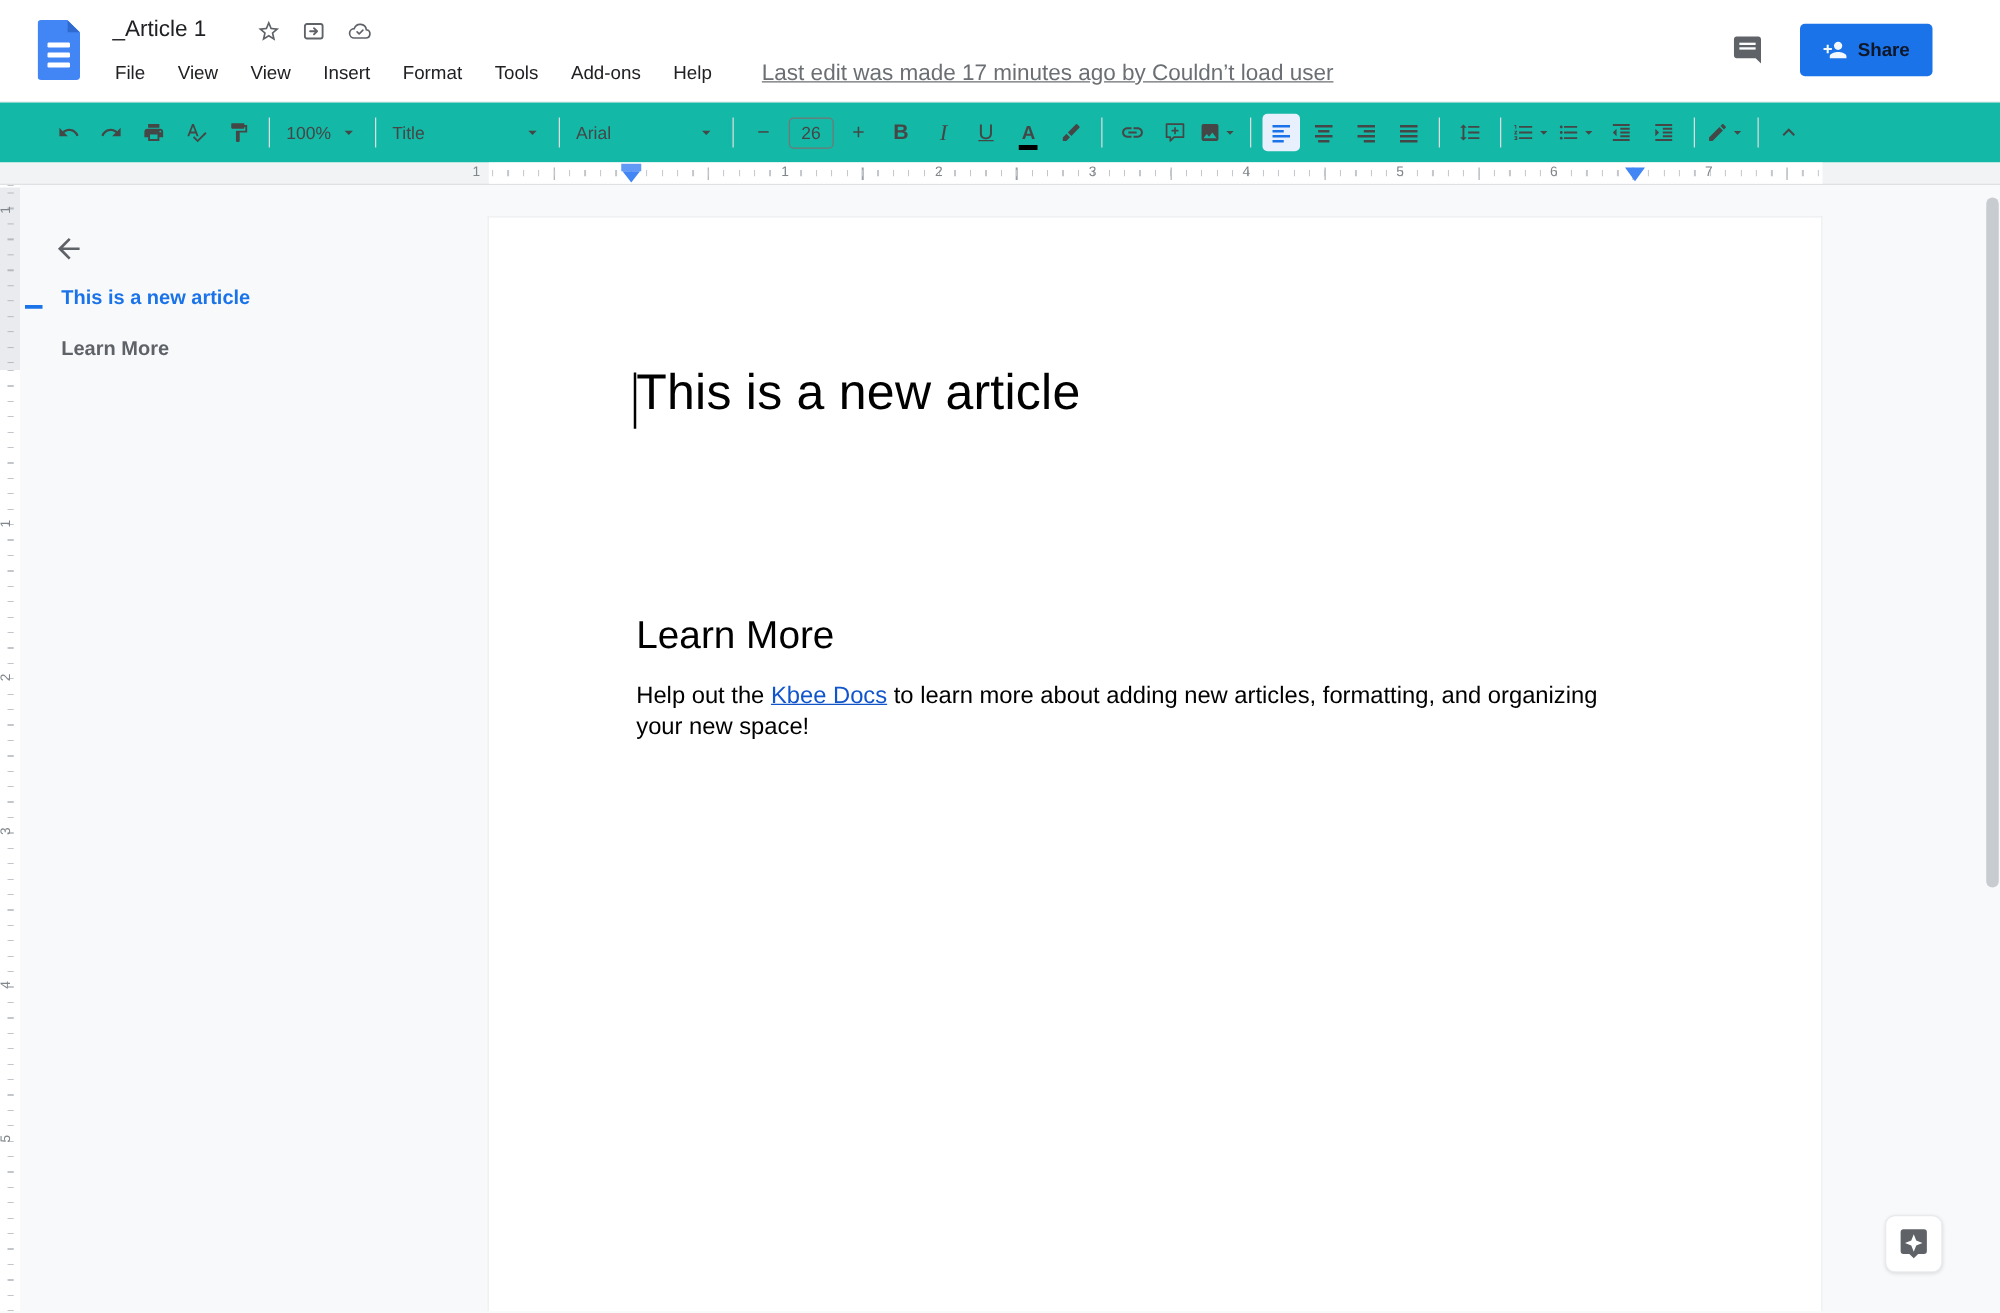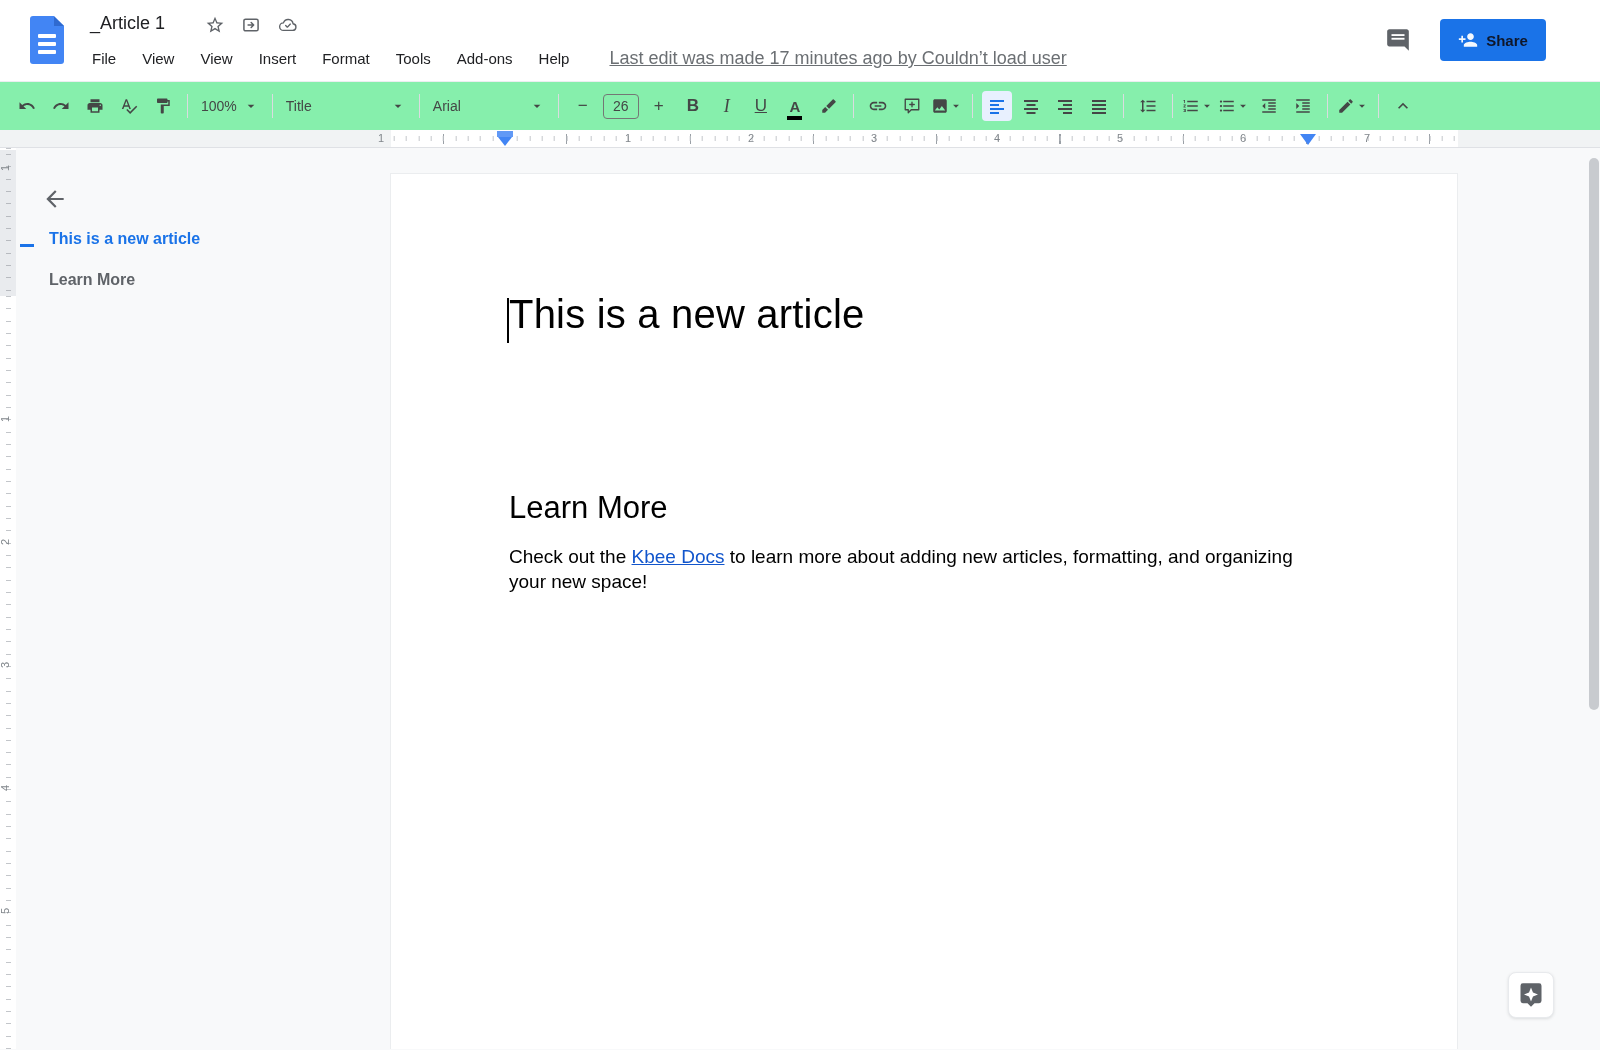--- a/index.html
+++ b/index.html
@@ -20,21 +20,21 @@
   .menubar { position:absolute; left:92px; top:47px; display:flex; align-items:center; font-size:15px; color:#202124; }
   .menubar .menu { padding:3px 12px 3px 0; margin-right:14px; cursor:pointer; border-radius:4px; }
   .last-edit { margin-left:14px; color:#6b6f73; text-decoration:underline; font-size:18px; }
   .hdr-comment { position:absolute; right:186px; top:24px; width:32px; height:32px; display:flex; align-items:center; justify-content:center; }
   .share-btn { position:absolute; right:54px; top:19px; height:42px; width:106px;
      background:#1a73e8; border-radius:4px; display:flex; align-items:center; justify-content:center;
      gap:8px; color:#0f172a; font-size:15px; font-weight:600; cursor:pointer; }
   .hdr-rule { position:absolute; left:0; right:0; bottom:0; height:1px; background:#eceef0; }
 
   
-  .toolbar { position:relative; height:48px; background:#86efac; display:flex; align-items:center; padding-left:10px; }
+  .toolbar { position:relative; height:48px; background:#14b8a6; display:flex; align-items:center; padding-left:38px; }
   .tbtn { min-width:30px; height:30px; border-radius:4px; display:flex; align-items:center;
      justify-content:center; margin:0 2px; cursor:pointer; color:#444746; }
   .tbtn svg { display:block; }
   .tbtn.active { background:#e8f0fe; }
   .tdiv { width:1px; height:24px; background:#dadce0; margin:0 7px; }
   .tsel { display:flex; align-items:center; gap:4px; padding:0 6px; height:30px; border-radius:4px;
      font-size:14px; color:#444746; cursor:pointer; }
   .tsel .caret { margin-left:2px; }
   .tsel.w-style { width:132px; justify-content:space-between;gap:40px; }
   .tsel.w-font { width:124px; justify-content:space-between; }
@@ -379,21 +379,21 @@
     </div>
     <div class="out-dash"></div>
     <div class="out-item active">This is a new article</div>
     <div class="out-item plain">Learn More</div>
   </div>
 
   <div class="page">
     <div class="cursor-caret"></div>
     <div class="doc-h-title">This is a new article</div>
     <div class="doc-h1">Learn More</div>
-    <div class="doc-p2"><span>Check out the </span><span class="doclink">Kbee Docs</span><span> to learn more about adding new articles, formatting, and organizing your new space!</span></div>
+    <div class="doc-p2"><span>Help out the </span><span class="doclink">Kbee Docs</span><span> to learn more about adding new articles, formatting, and organizing your new space!</span></div>
   </div>
 
   <div class="scrollbar-thumb"></div>
 
   <div class="explore-btn">
     <svg width="28" height="28" viewBox="0 0 24 24">
       <path fill="#5f6368" d="M19 2H5a2 2 0 0 0-2 2v13a2 2 0 0 0 2 2h4l3 3 3-3h4a2 2 0 0 0 2-2V4a2 2 0 0 0-2-2z"></path>
       <path fill="#fff" d="M12 5.5l1.7 4.3 4.3 1.7-4.3 1.7L12 17.5l-1.7-4.3L6 11.5l4.3-1.7L12 5.5z"></path>
     </svg>
   </div>

